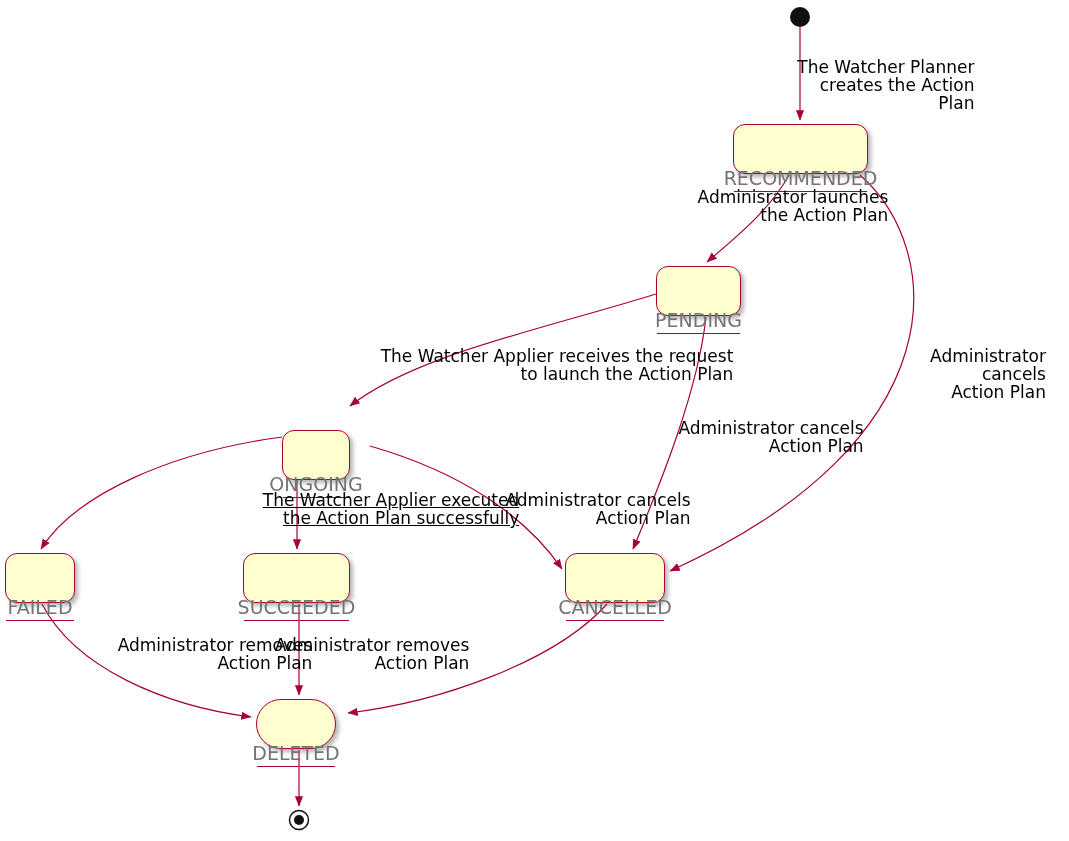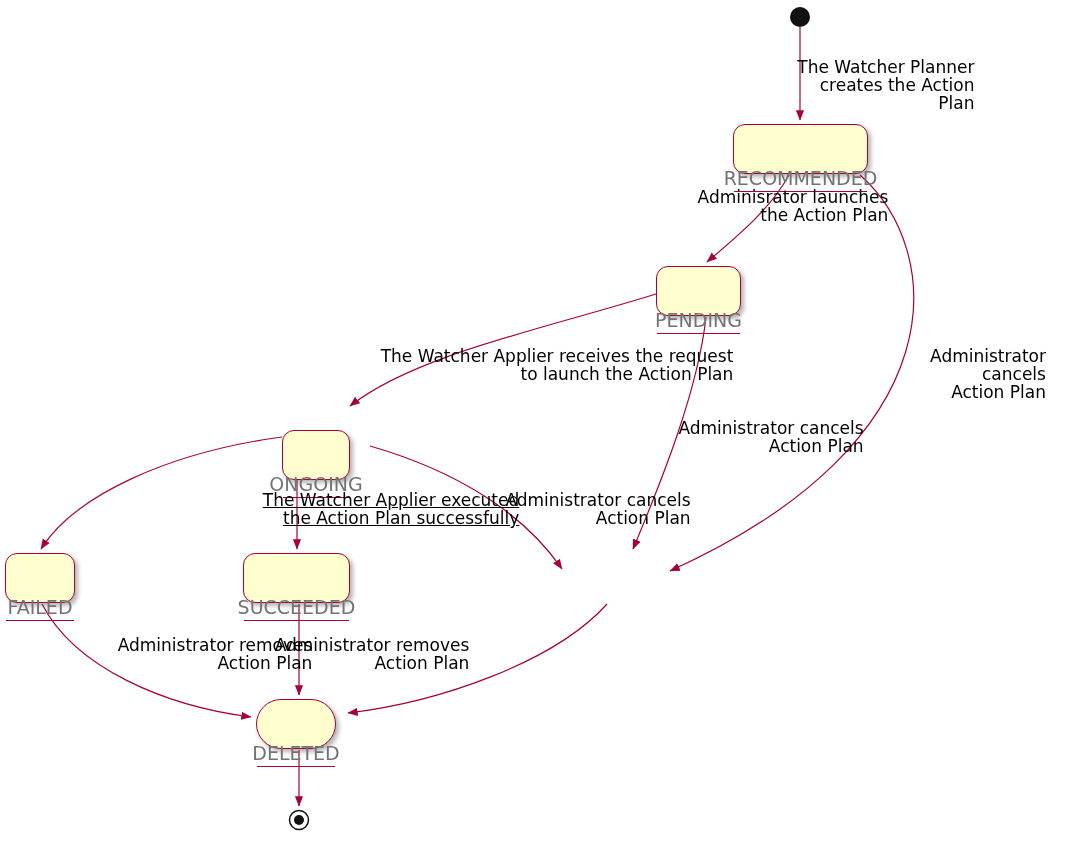--- a/index.html
+++ b/index.html
@@ -107,20 +107,24 @@
   <div class="state" style="left:5px; top:553px; width:70px;">
     <div class="state-title">FAILED</div>
     <div class="state-body"></div>
   </div>
 
   <div class="state" style="left:243px; top:553px; width:107px;">
     <div class="state-title">SUCCEEDED</div>
     <div class="state-body"></div>
   </div>
 
+  <div class="state" style="left:565px; top:553px; width:100px;">
+    <div class="state-title">CANCELLED</div>
+    <div class="state-body"></div>
+  </div>
 
   <div class="state" style="left:256px; top:699px; width:80px;border-radius:25px;">
     <div class="state-title">DELETED</div>
     <div class="state-body"></div>
   </div>
 
   <div class="edge-label" style="left:880px; top:58px;">The Watcher Planner
 creates the Action Plan</div>
   <div class="edge-label" style="left:793px; top:188px;">Adminisrator launches
 the Action Plan</div>

